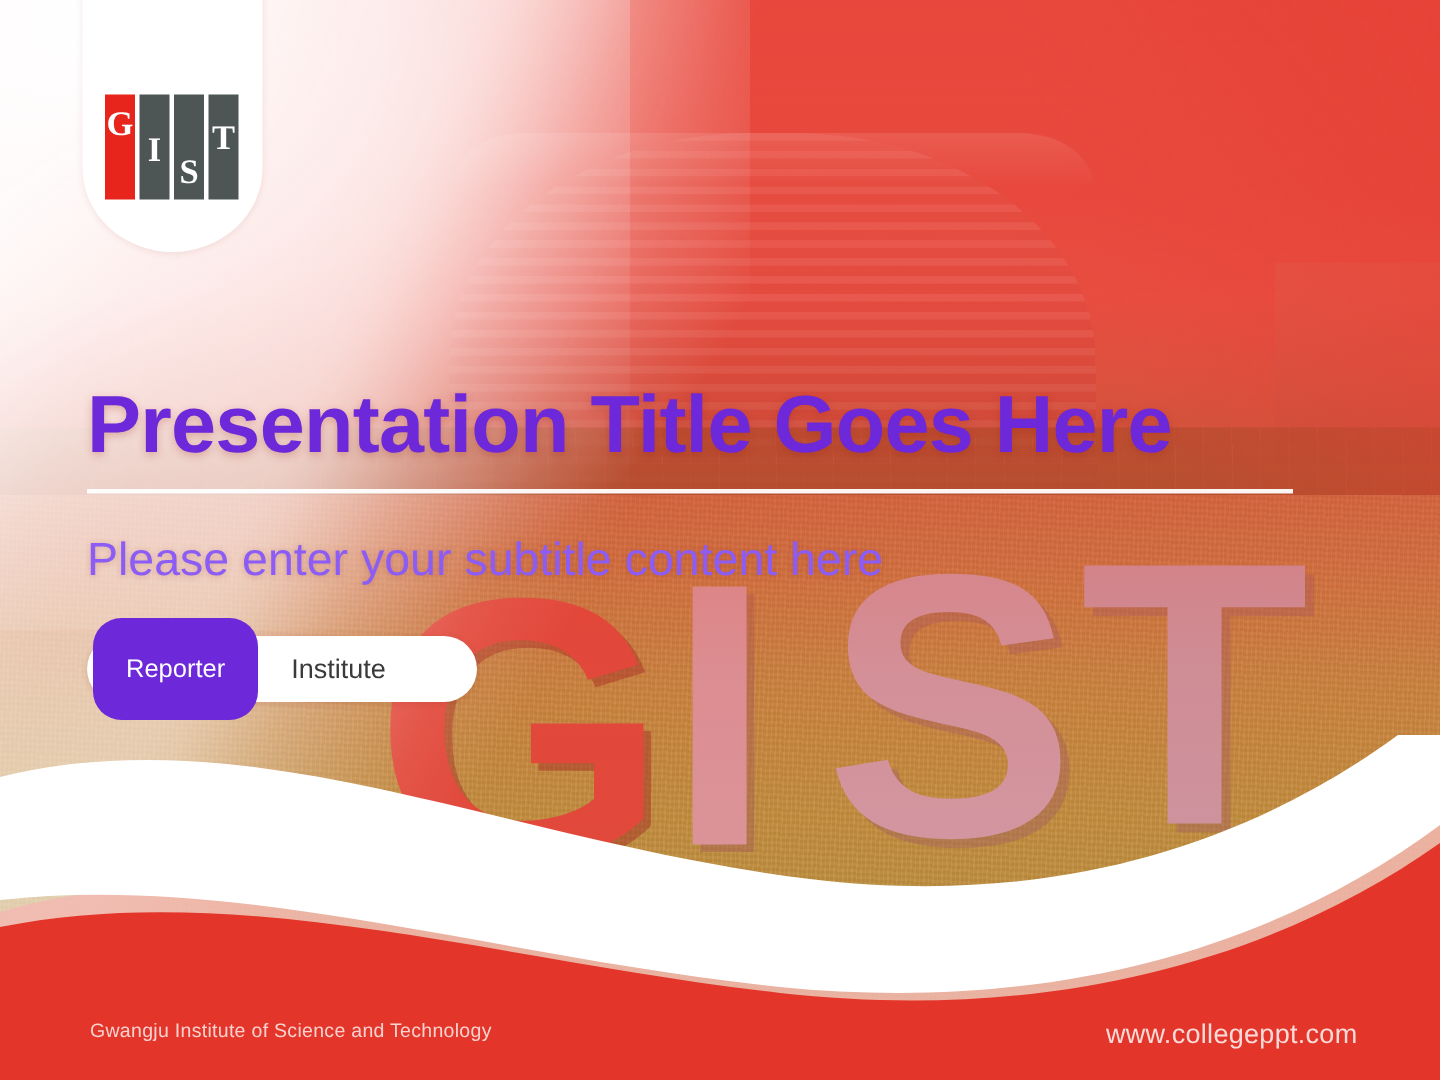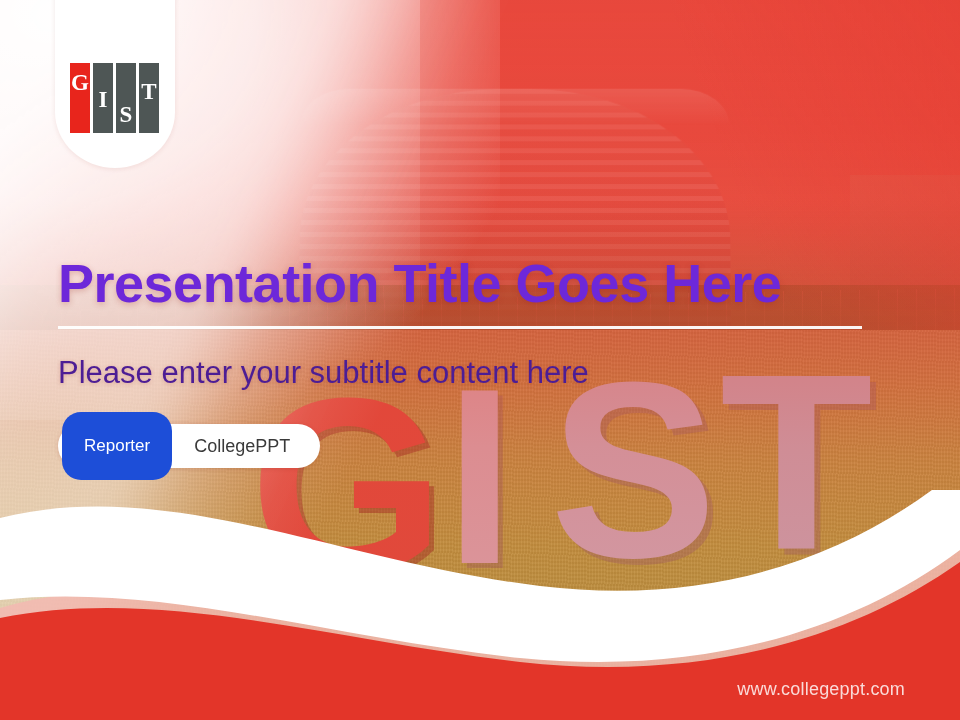--- a/index.html
+++ b/index.html
@@ -269,42 +269,42 @@
     height: 3px;
     background: #ffffff;
     opacity: .95;
   }
   .subtitle {
     position: absolute;
     left: 58px;
     top: 355px;
     font-size: 31px;
     font-weight: normal;
-    color: #4c1d95;
+    color: #8b5cf6;
     letter-spacing: 0px;
     white-space: nowrap;
     text-shadow: 0 1px 4px rgba(150,40,30,.25);
   }
 
   
   .pill {
     position: absolute;
     left: 58px;
     top: 424px;
     height: 44px;
     min-width: 252px;
     background: #ffffff;
     border-radius: 22px;
     display: flex;
     align-items: center;
     padding: 0 4px;
     box-shadow: 0 1px 4px rgba(150,40,30,.18);
   }
   .pill-badge {
-    background: #1d4ed8;
+    background: #6d28d9;
     color: #ffffff;
     border-radius: 19px;
     height: 36px;
     padding: 16px 22px;
     display: flex;
     align-items: center;
     justify-content: center;
     font-size: 17px;
     font-weight: normal;
     white-space: nowrap;
@@ -392,18 +392,19 @@
       </div>
     </div>
   </div>
 
   <div class="title">Presentation Title Goes Here</div>
   <div class="rule"></div>
   <div class="subtitle">Please enter your subtitle content here</div>
 
   <div class="pill">
     <div class="pill-badge">Reporter</div>
-    <div class="pill-value">CollegePPT</div>
+    <div class="pill-value">Institute</div>
   </div>
 
+  <div class="footer-left">Gwangju Institute of Science and Technology</div>
   <div class="footer-right">www.collegeppt.com</div>
 
 </div>
 
 </body></html>

